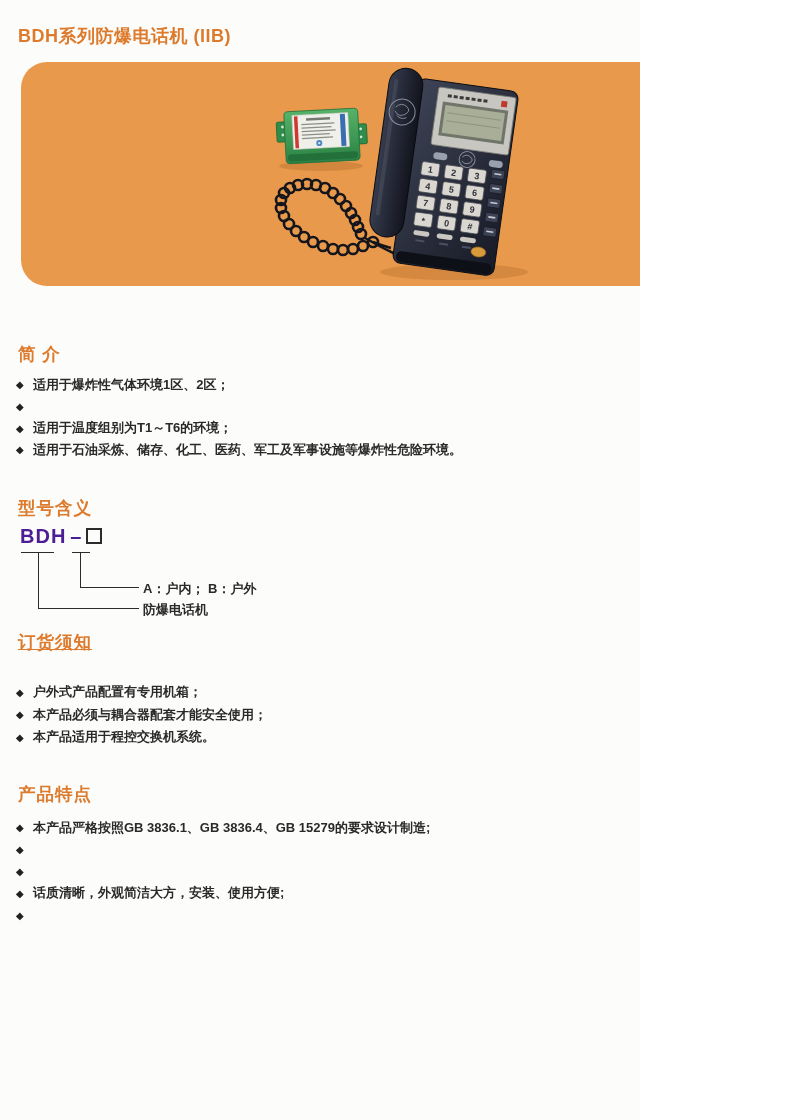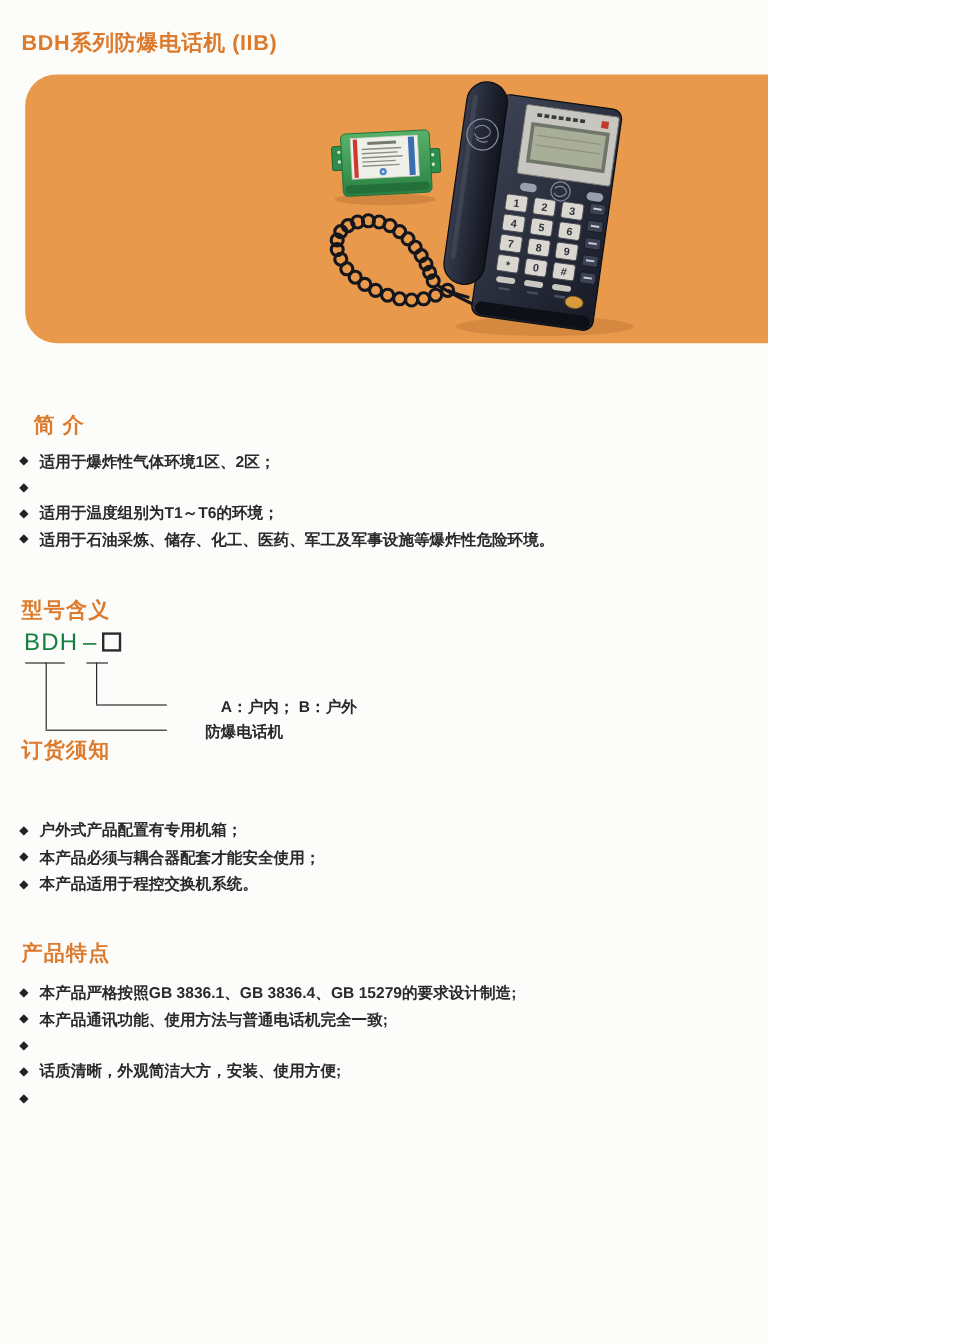--- a/index.html
+++ b/index.html
@@ -18,48 +18,48 @@
   }
   .hero{
     position:absolute;left:21px;top:62px;width:758px;height:224px;
     background:#e9994c;border-radius:26px;
   }
   .hero svg{display:block;width:758px;height:224px;}
   h2.sec{
     position:absolute;left:18px;margin:0;
     font-size:17.5px;font-weight:bold;color:#dd7a2b;letter-spacing:1px;
   }
-  #h-intro{top:342px;margin-left:10px;}
+  #h-intro{top:342px;}
   #h-model{top:496px;}
-  #h-order{top:613px;}
+  #h-order{top:630px;text-decoration:underline;}
   #h-feat{top:782px;}
   ul.blist{position:absolute;left:16px;margin:0;padding:0;list-style:none;}
   #ul-intro{top:374px;}
   #ul-order{top:681px;}
   #ul-feat{top:817px;}
   ul.blist li{display:flex;align-items:center;font-size:13px;font-weight:bold;color:#2a2a2a;}
   #ul-intro li{height:21.7px;}
   #ul-order li{height:22.6px;}
   #ul-feat li{height:21.8px;}
   ul.blist .bullet{font-size:10px;width:11px;margin-right:6px;color:#222;flex:none;}
   
   .diagram{position:absolute;left:0;top:524px;width:430px;height:100px;}
-  .code-row{position:absolute;left:20px;top:1px;font-size:20px;font-weight:normal;color:#15803d;letter-spacing:1px;}
+  .code-row{position:absolute;left:20px;top:1px;font-size:20px;font-weight:bold;color:#4c1d95;letter-spacing:1px;}
   .code-row .dash{margin:0 4px;}
   .code-row .box{display:inline-block;width:12px;height:12px;border:2px solid #2b2b2b;vertical-align:-1px;}
   .dline{position:absolute;border-color:#2b2b2b;border-style:solid;border-width:0;}
   .dl-u1{left:21px;top:27.5px;width:33px;border-top-width:1.5px;}
   .dl-u2{left:72px;top:27.5px;width:18px;border-top-width:1.5px;}
   .dl-v1{left:80px;top:27.5px;height:35.5px;border-left-width:1.5px;}
   .dl-h1{left:80px;top:63px;width:59px;border-top-width:1.5px;}
   .dl-v2{left:38px;top:27.5px;height:56px;border-left-width:1.5px;}
   .dl-h2{left:38px;top:83.5px;width:101px;border-top-width:1.5px;}
   .dlabel{position:absolute;left:143px;font-size:13px;font-weight:bold;color:#2a2a2a;}
-  .dlabel.a{top:80.5px;top:55.5px;margin-left:41px;}
-  .dlabel.b{top:76.5px;margin-left:28px;}
+  .dlabel.a{top:80.5px;top:55.5px;}
+  .dlabel.b{top:76.5px;}
   svg text.key{font-family:"Liberation Sans","DejaVu Sans",sans-serif;font-size:9px;font-weight:bold;fill:#2e3038;text-anchor:middle;}
 </style>
 </head>
 <body>
 
 <div class="page">
 
   <h1 class="title">BDH系列防爆电话机 (IIB)</h1>
 
   <div class="hero">
@@ -267,21 +267,20 @@
   </ul>
 
   <h2 class="sec" id="h-feat">产品特点</h2>
   <ul class="blist" id="ul-feat">
     <li>
         <span class="bullet">◆</span>
         <span>本产品严格按照GB 3836.1、GB 3836.4、GB 15279的要求设计制造;</span>
       </li>
     <li>
         <span class="bullet">◆</span>
-        <span>本产品通讯功能、使用方法与普通电话机完全一致;</span>
       </li>
     <li>
         <span class="bullet">◆</span>
       </li>
     <li>
         <span class="bullet">◆</span>
         <span>话质清晰，外观简洁大方，安装、使用方便;</span>
       </li>
     <li>
         <span class="bullet">◆</span>

